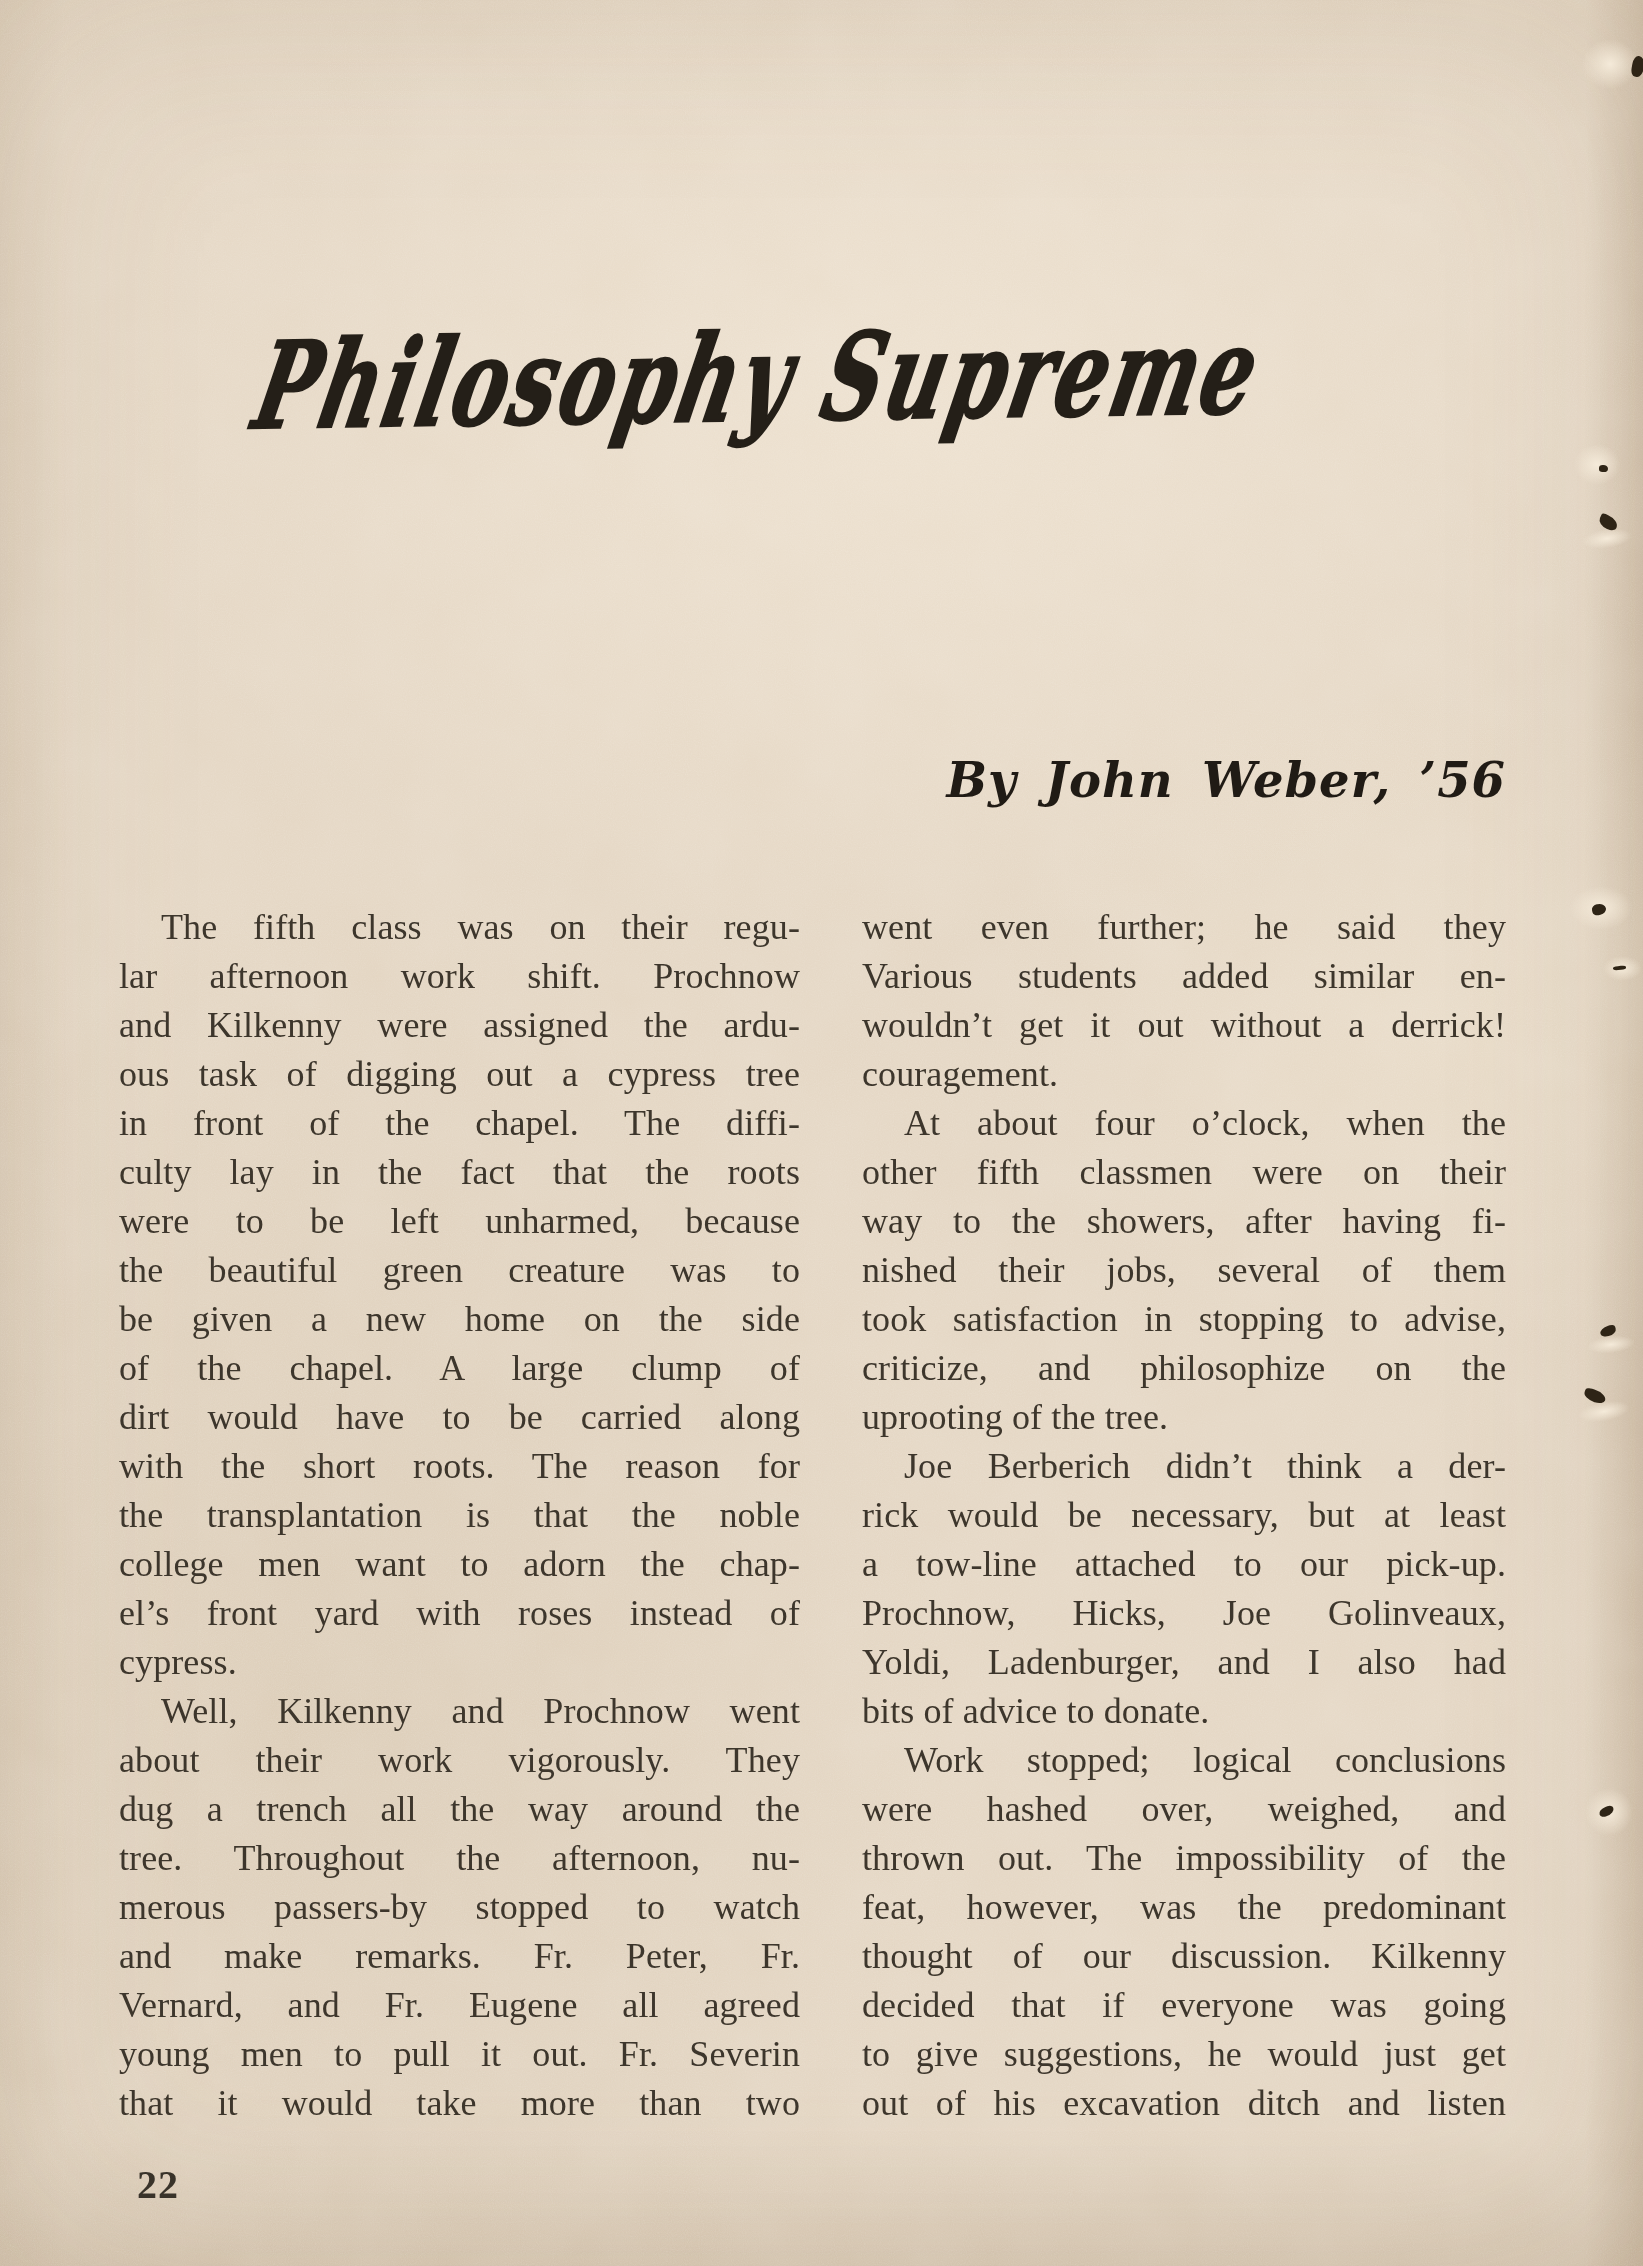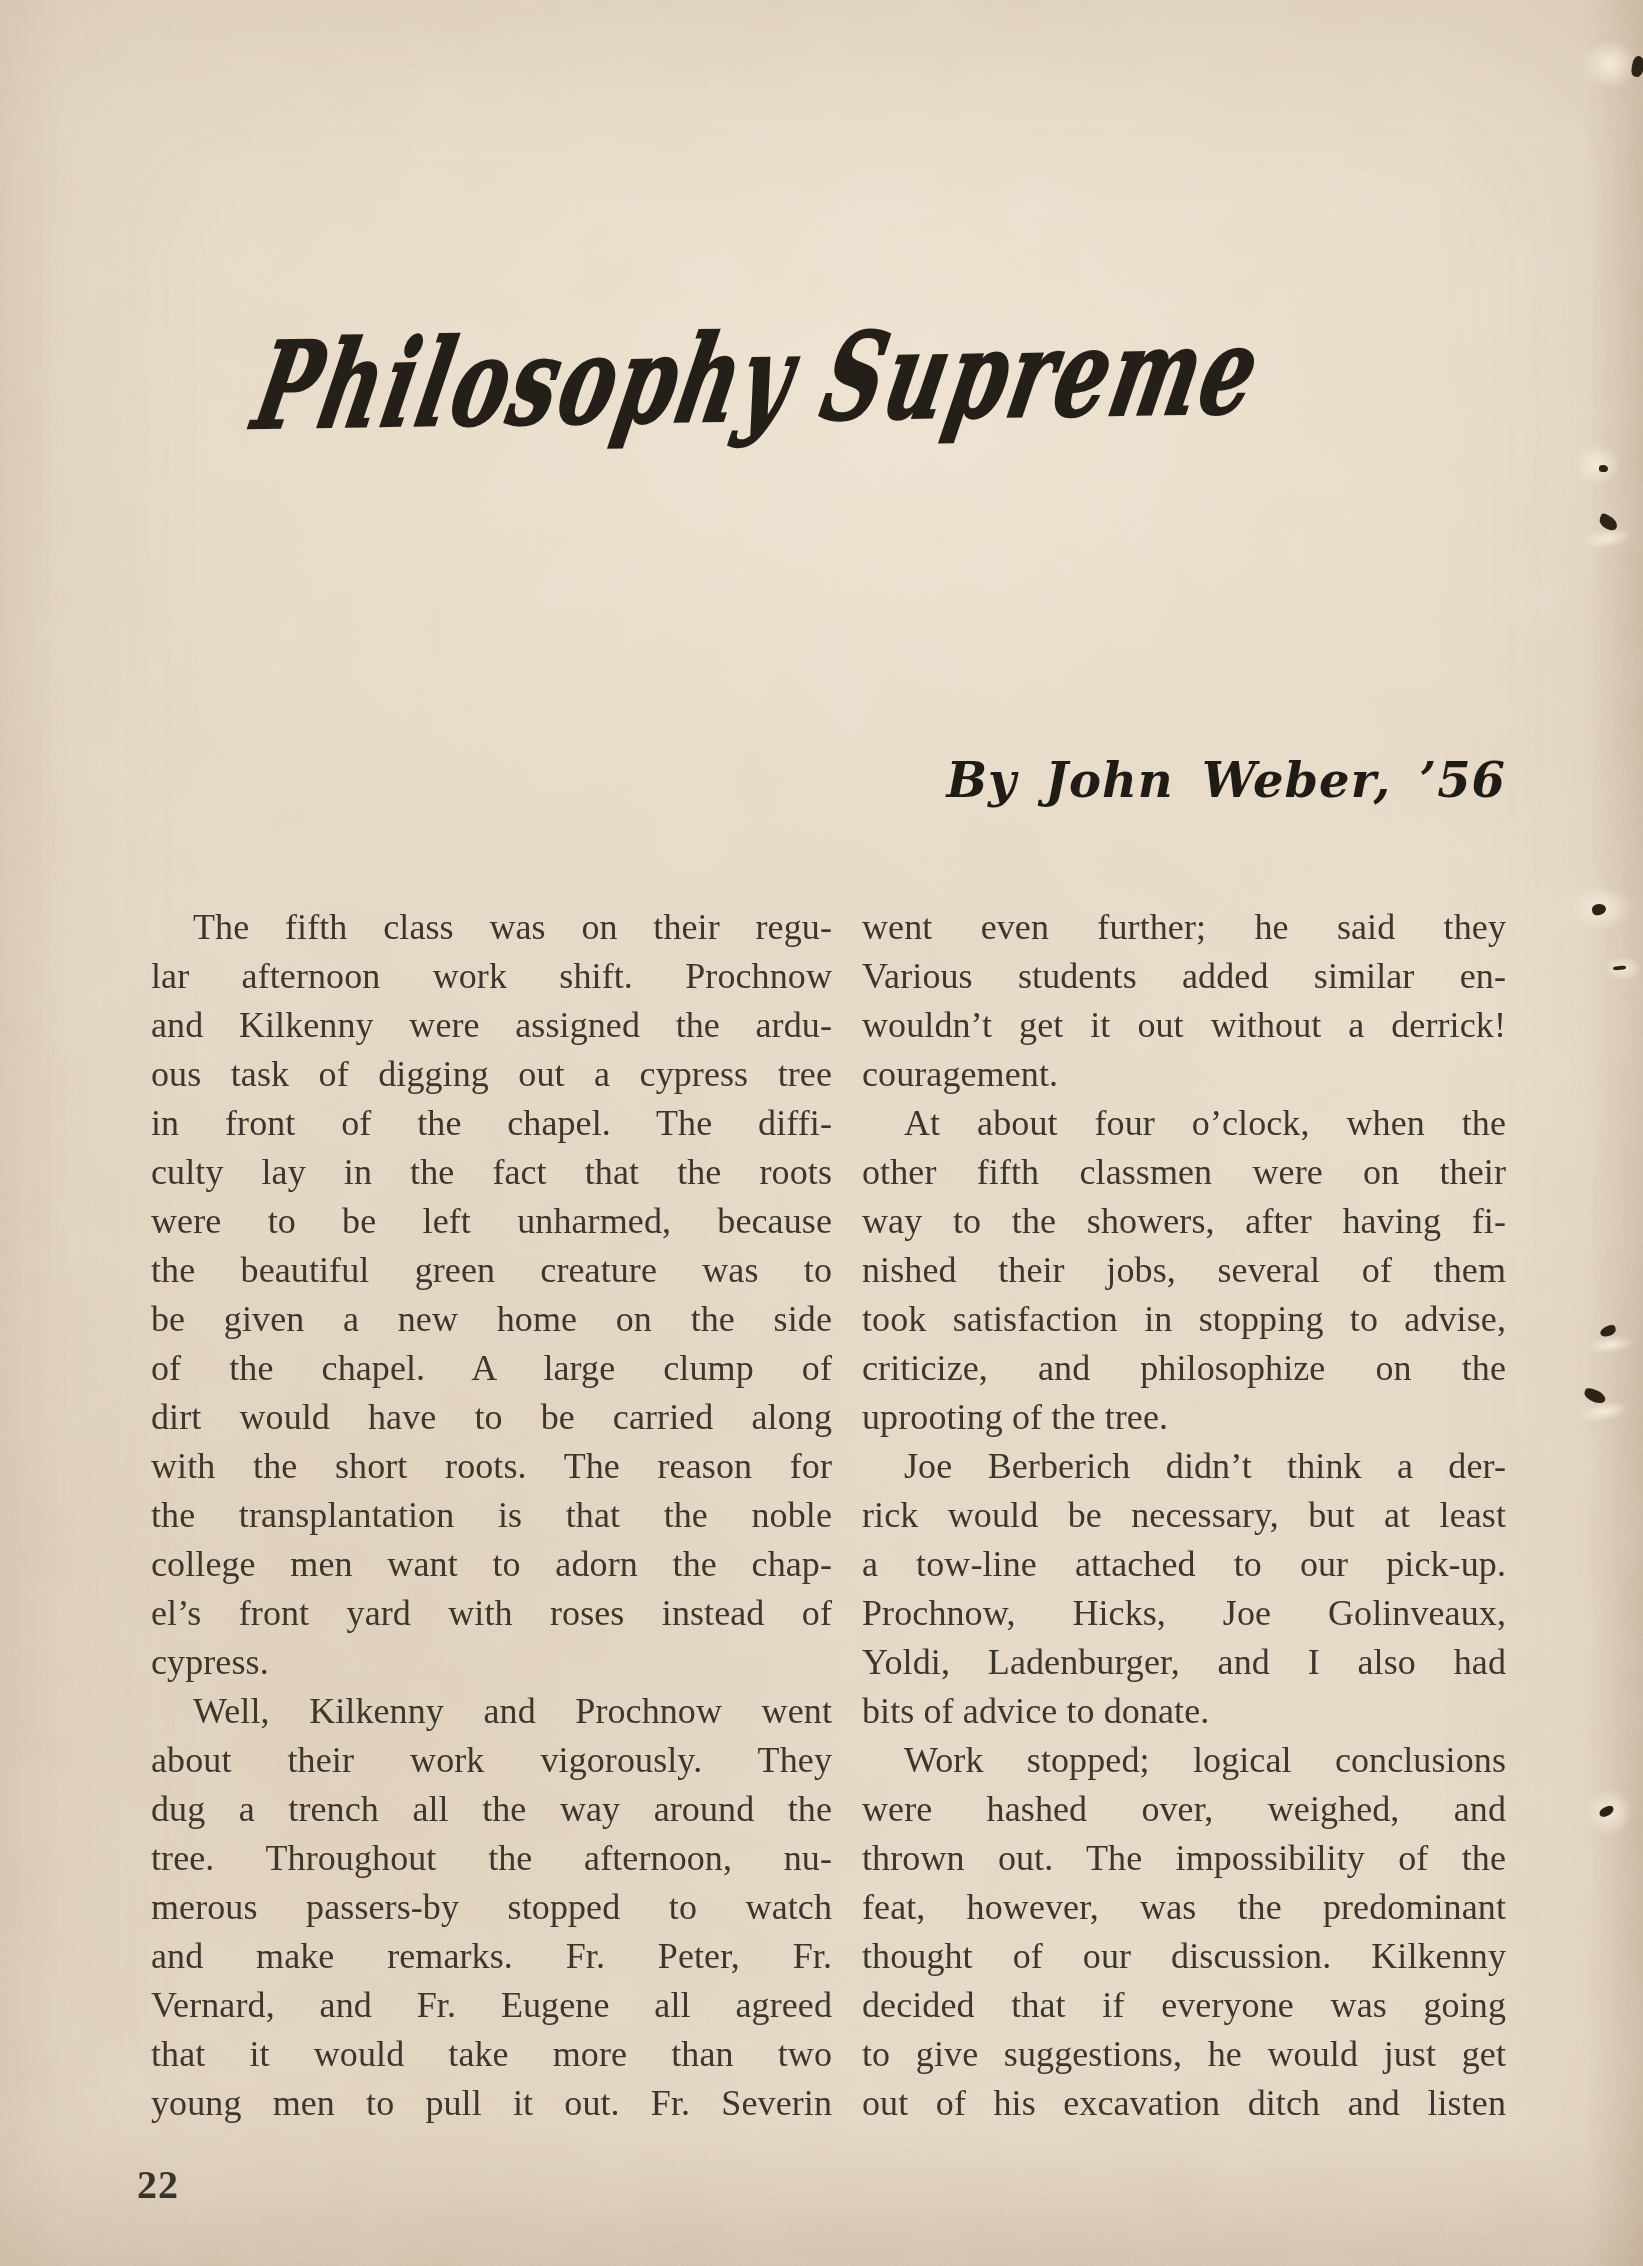--- a/index.html
+++ b/index.html
@@ -44,21 +44,21 @@
     color:#201b15;
     white-space:nowrap;
     margin-top:7px;
   }
   .column{
     position:absolute;top:903px;
     font-size:36px;line-height:49px;
     color:#3d362c;
     letter-spacing:0.1px;
   }
-  .col-left{left:119px;width:681px;margin-left:32px;}
+  .col-left{left:119px;width:681px;}
   .col-right{left:862px;width:644px;}
   .line{text-align:justify;text-align-last:justify;}
   .line.end{text-align-last:left;}
   .line.indent{text-indent:42px;}
 
   .page-number{
     position:absolute;left:137px;top:2161px;
     font-size:40px;font-weight:bold;
     color:#39332a;
     letter-spacing:1px;
@@ -108,22 +108,22 @@
       <div class="line">college men want to adorn the chap-</div>
       <div class="line">el’s front yard with roses instead of</div>
       <div class="line end">cypress.</div>
       <div class="line indent">Well, Kilkenny and Prochnow went</div>
       <div class="line">about their work vigorously. They</div>
       <div class="line">dug a trench all the way around the</div>
       <div class="line">tree. Throughout the afternoon, nu-</div>
       <div class="line">merous passers-by stopped to watch</div>
       <div class="line">and make remarks. Fr. Peter, Fr.</div>
       <div class="line">Vernard, and Fr. Eugene all agreed</div>
+      <div class="line">young men to pull it out. Fr. Severin</div>
       <div class="line">that it would take more than two</div>
-      <div class="line">young men to pull it out. Fr. Severin</div>
     </div>
   <div class="column col-right">
       <div class="line">went even further; he said they</div>
       <div class="line">Various students added similar en-</div>
       <div class="line">wouldn’t get it out without a derrick!</div>
       <div class="line end">couragement.</div>
       <div class="line indent">At about four o’clock, when the</div>
       <div class="line">other fifth classmen were on their</div>
       <div class="line">way to the showers, after having fi-</div>
       <div class="line">nished their jobs, several of them</div>

